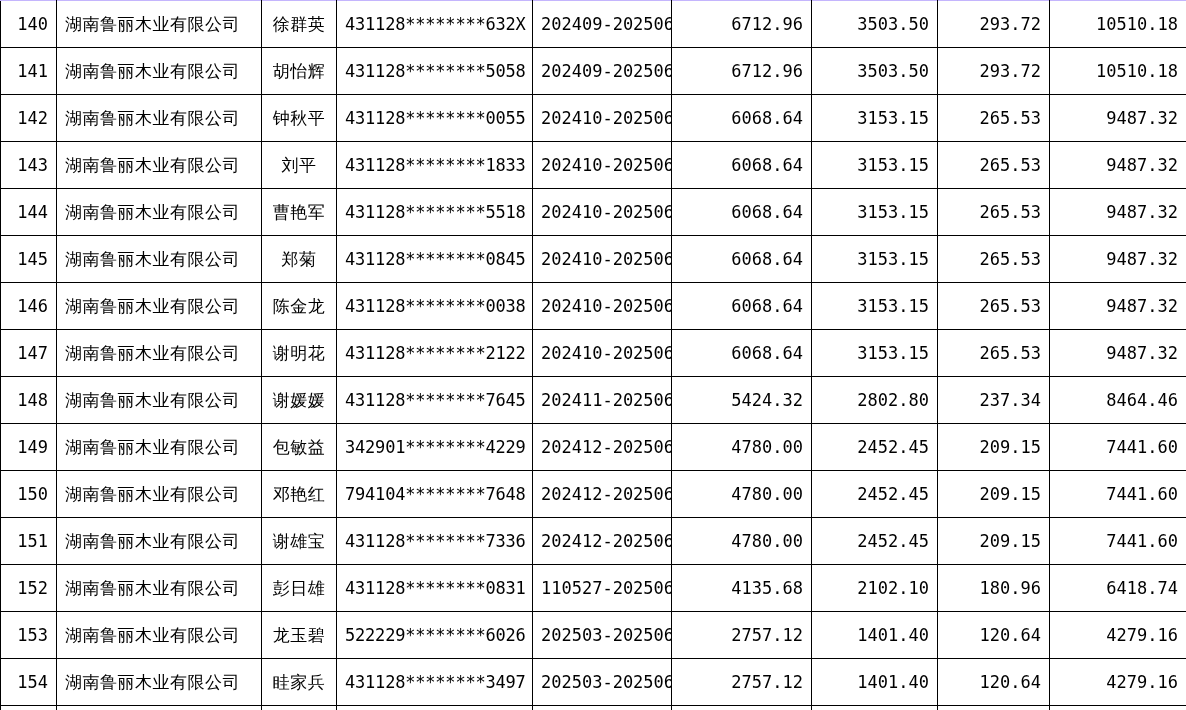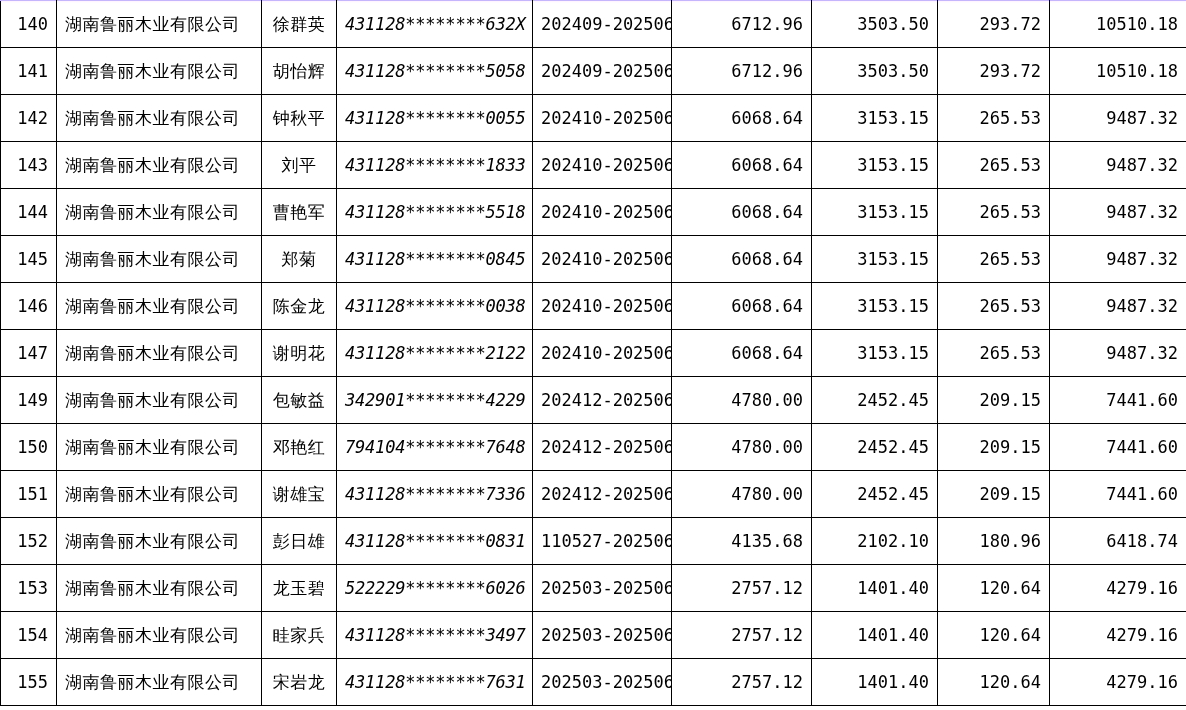--- a/index.html
+++ b/index.html
@@ -42,21 +42,21 @@
   col.c-id     { width: 196px; }
   col.c-period { width: 139px; }
   col.c-amt1   { width: 140px; }
   col.c-amt2   { width: 126px; }
   col.c-amt3   { width: 112px; }
   col.c-amt4   { width: 137px; }
 
   td.idx    { text-align: right; padding-right: 12px; font-family: "DejaVu Sans Mono", monospace; font-size: 16px; }
   td.comp   { text-align: left; font-family: "DejaVu Sans", sans-serif; font-size: 17px; letter-spacing: 0.5px; }
   td.name   { text-align: center; font-family: "DejaVu Sans", sans-serif; font-size: 17px; letter-spacing: 0.5px; }
-  td.id     { font-family: "DejaVu Sans Mono", monospace; font-size: 15px; letter-spacing: -0.2px; font-style: italic; }
+  td.id     { font-family: "DejaVu Sans Mono", monospace; font-size: 15px; letter-spacing: -0.2px; }
   td.period { text-align: center; font-family: "DejaVu Sans Mono", monospace; font-size: 15px; }
   td.amt    { text-align: right; padding-right: 26px; font-family: "DejaVu Sans Mono", monospace; font-size: 16px; }
 
   
   table.data-table tr:first-child td { border-top: 1px solid #c4b5fd; margin-left: 32px; }
 </style>
 </head>
 <body>
 
 <div id="sheet">
@@ -155,20 +155,31 @@
           <td class="comp">湖南鲁丽木业有限公司</td>
           <td class="name">谢明花</td>
           <td class="id">431128********2122</td>
           <td class="period">202410-202506</td>
           <td class="amt">6068.64</td>
           <td class="amt">3153.15</td>
           <td class="amt">265.53</td>
           <td class="amt">9487.32</td>
         </tr>
         <tr>
+          <td class="idx">148</td>
+          <td class="comp">湖南鲁丽木业有限公司</td>
+          <td class="name">谢媛媛</td>
+          <td class="id">431128********7645</td>
+          <td class="period">202411-202506</td>
+          <td class="amt">5424.32</td>
+          <td class="amt">2802.80</td>
+          <td class="amt">237.34</td>
+          <td class="amt">8464.46</td>
+        </tr>
+        <tr>
           <td class="idx">149</td>
           <td class="comp">湖南鲁丽木业有限公司</td>
           <td class="name">包敏益</td>
           <td class="id">342901********4229</td>
           <td class="period">202412-202506</td>
           <td class="amt">4780.00</td>
           <td class="amt">2452.45</td>
           <td class="amt">209.15</td>
           <td class="amt">7441.60</td>
         </tr>

